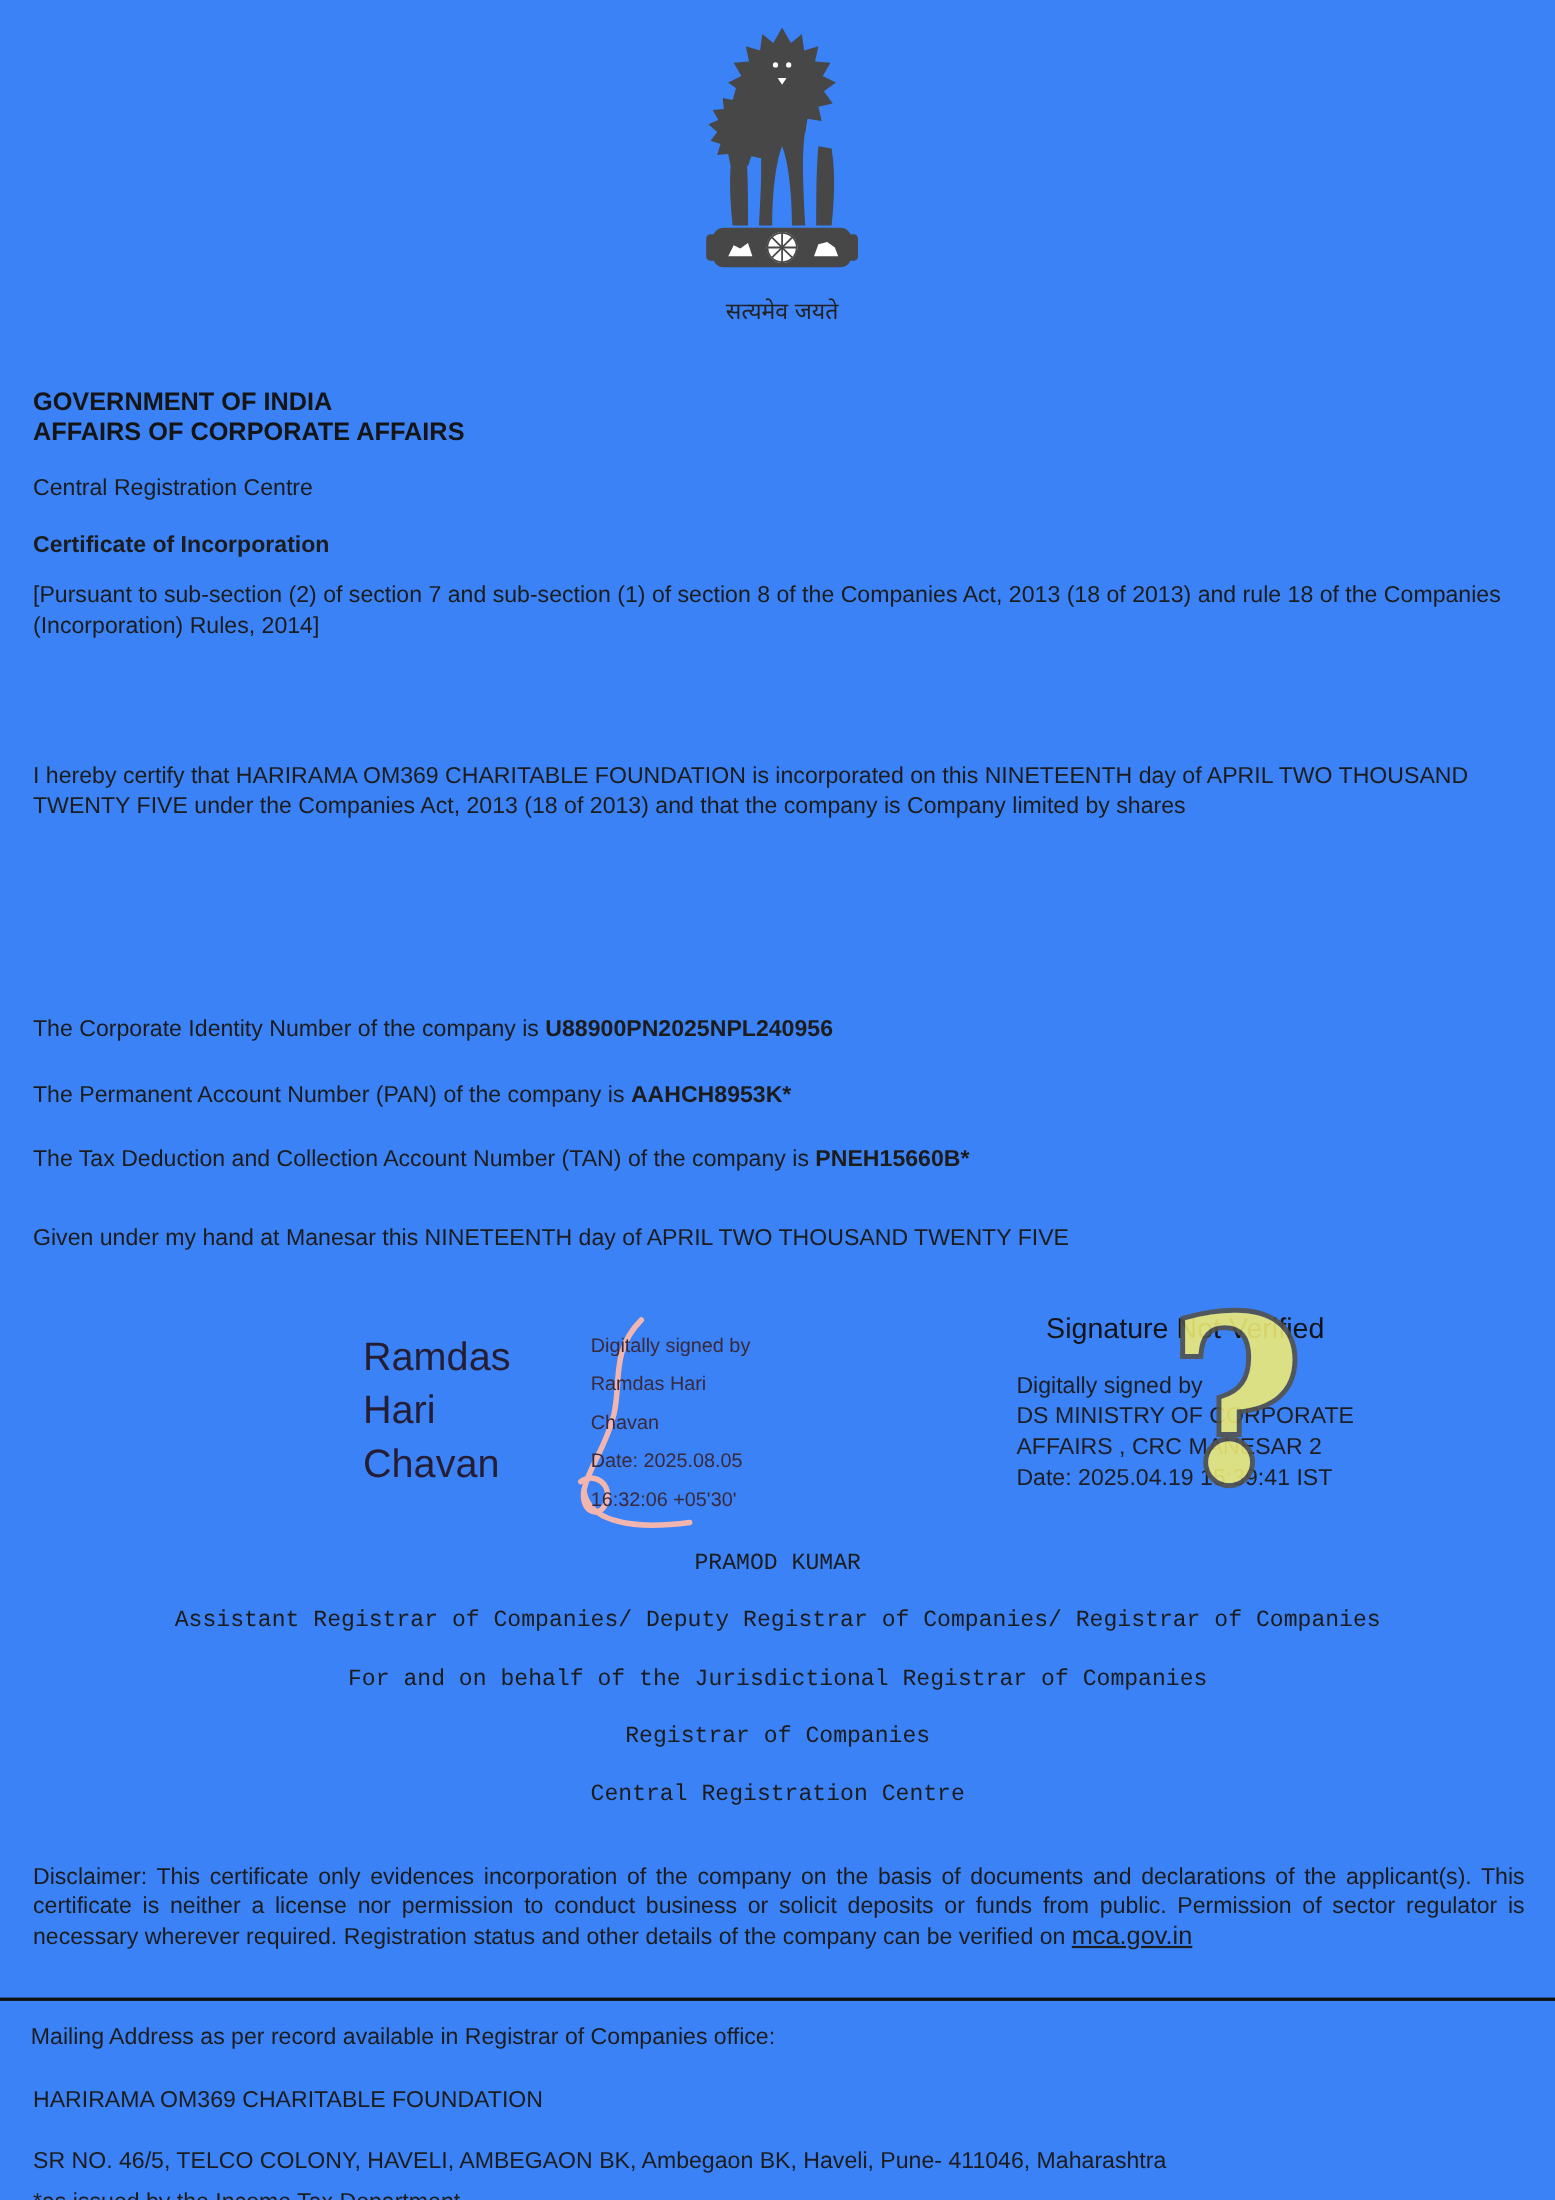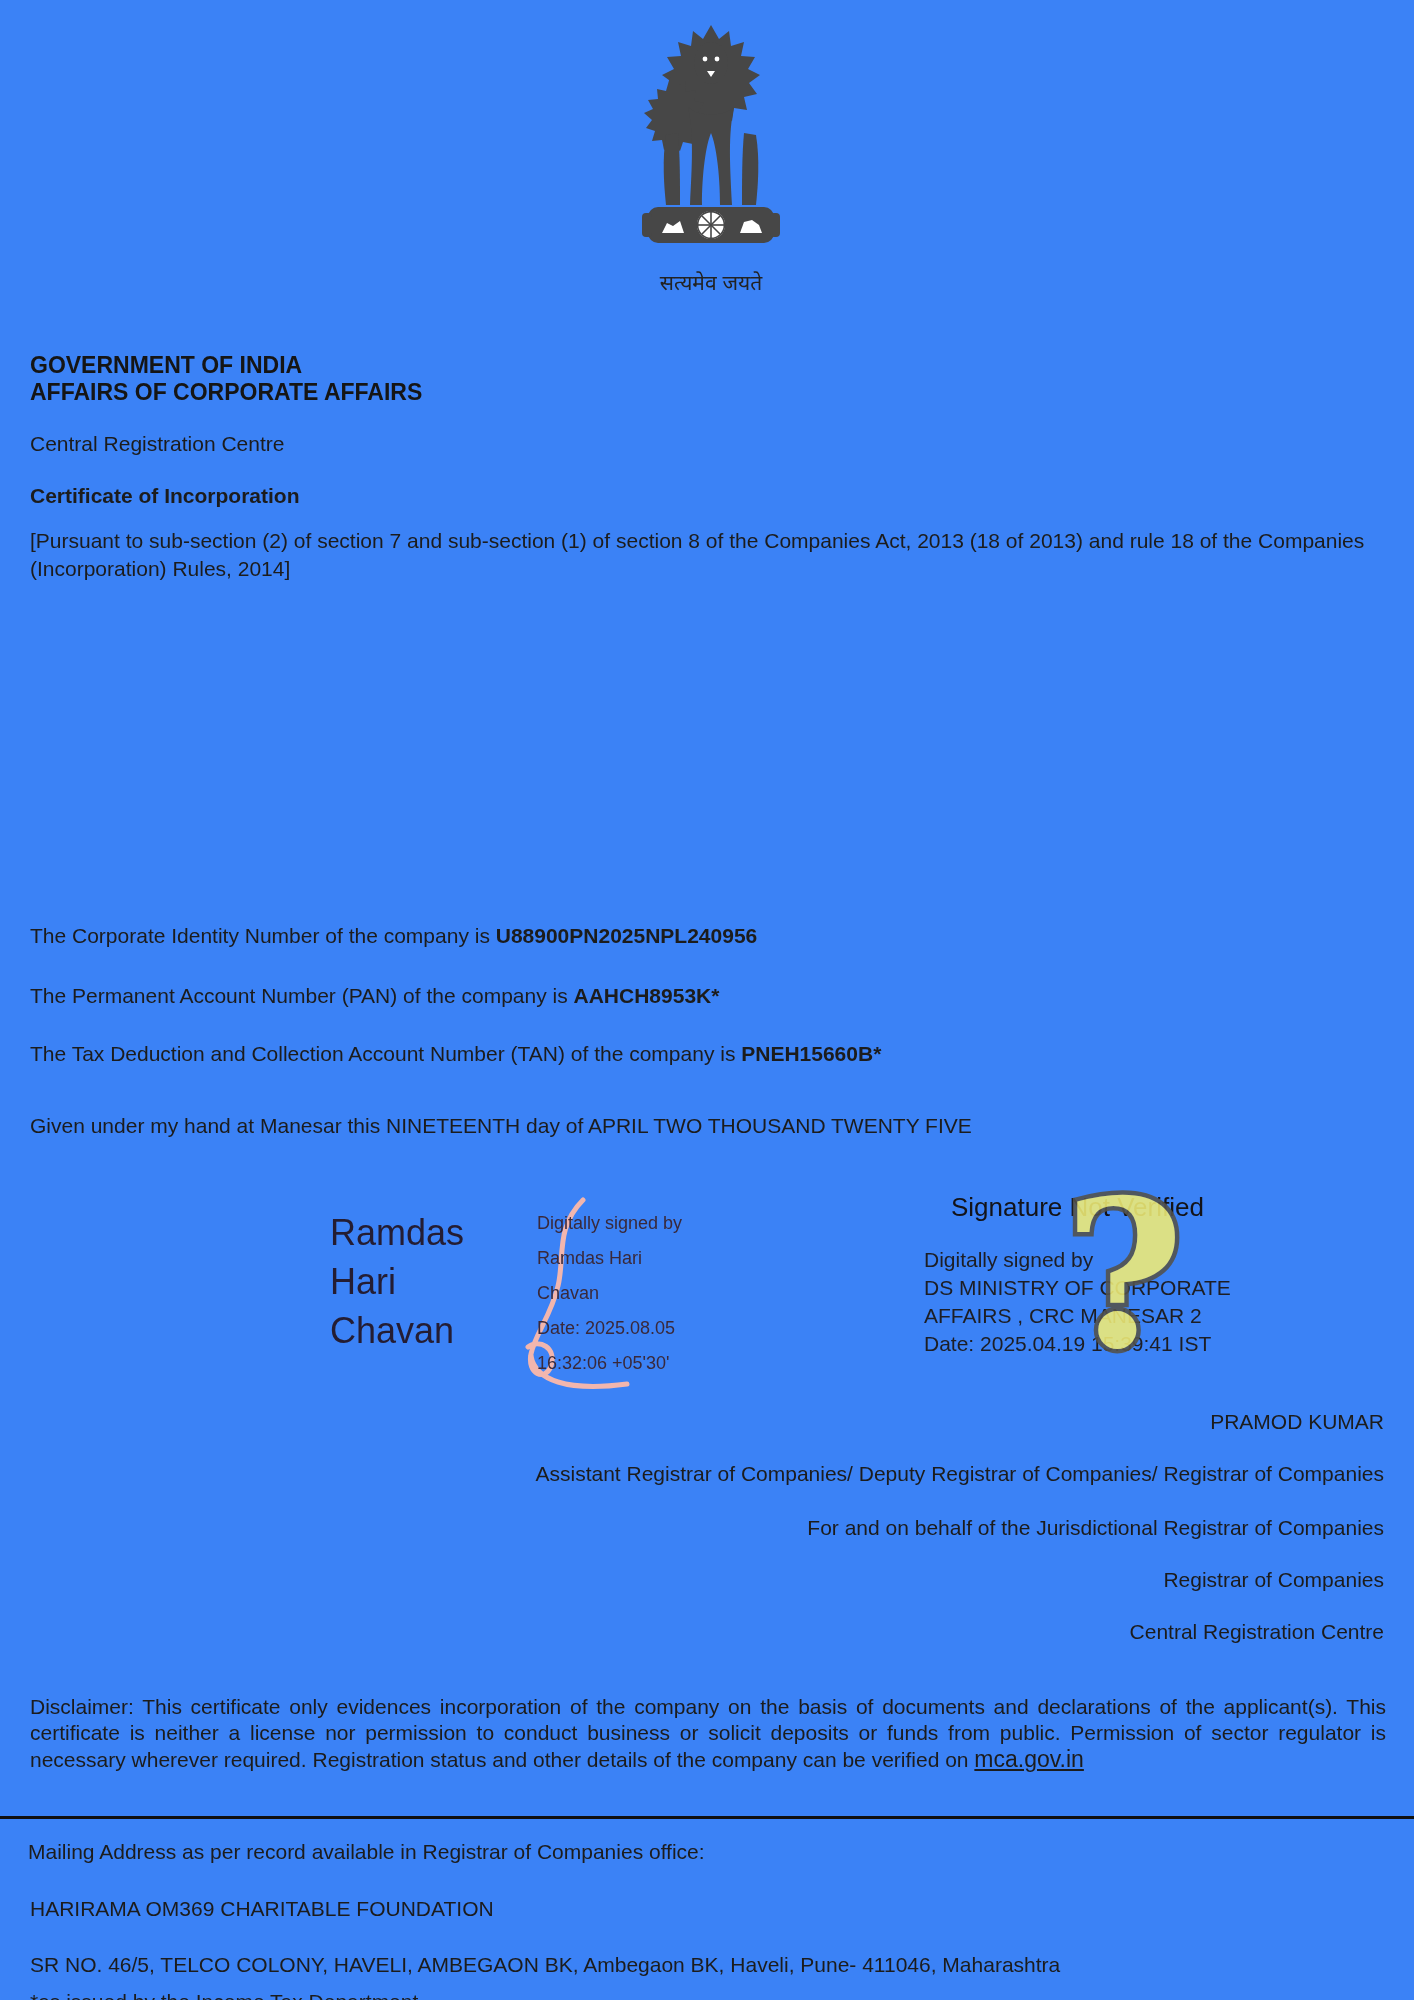--- a/index.html
+++ b/index.html
@@ -9,21 +9,21 @@
     margin:0 auto;
     background:#3b82f6;
     font-family:"Liberation Sans", sans-serif;
     color:#1c1c1c;
     overflow:hidden;
   }
   .abs{position:absolute;}
   .center{left:30px;width:1354px;text-align:left;}
   .body-text{font-size:21px;line-height:27px;}
   .bold{font-weight:bold;}
-  .right-align{left:30px;width:1354px;text-align:right;}
+  .right-align{left:30px;width:1354px;text-align:center;font-family:Liberation Mono, monospace;}
 
   
   .gov-header{top:352px;font-size:23px;font-weight:bold;line-height:27px;color:#151515;}
   .crc-line{top:432px;font-size:21px;}
   .cert-title{top:484px;font-size:21px;font-weight:bold;}
   .pursuant{top:527px;font-size:21px;line-height:28px;}
 
   
   .emblem{left:636px;top:14px;width:150px;height:252px;}
   .emblem-caption{left:586px;top:268px;width:250px;text-align:center;font-size:21px;color:#222;}
@@ -115,20 +115,21 @@
   <div class="abs emblem-caption">सत्यमेव जयते</div>
 
   <div class="abs center gov-header">
     <div>GOVERNMENT OF INDIA</div>
     <div>AFFAIRS OF CORPORATE AFFAIRS</div>
   </div>
   <div class="abs center crc-line">Central Registration Centre</div>
   <div class="abs center cert-title">Certificate of Incorporation</div>
   <div class="abs center pursuant">[Pursuant to sub-section (2) of section 7 and sub-section (1) of section 8 of the Companies Act, 2013 (18 of 2013) and rule 18 of the Companies (Incorporation) Rules, 2014]</div>
 
+  <div class="abs body-text certify">I hereby certify that HARIRAMA OM369 CHARITABLE FOUNDATION is incorporated on this  NINETEENTH day of APRIL TWO THOUSAND TWENTY FIVE under the Companies Act, 2013 (18 of 2013) and that the company is Company limited by shares</div>
 
   <div class="abs body-text idline cin">
     <span>The Corporate Identity Number of the company is </span><span class="bold">U88900PN2025NPL240956</span>
   </div>
   <div class="abs body-text idline pan">
     <span>The Permanent Account Number (PAN) of the company is </span><span class="bold">AAHCH8953K*</span>
   </div>
   <div class="abs body-text idline tan">
     <span>The Tax Deduction and Collection Account Number (TAN) of the company is </span><span class="bold">PNEH15660B*</span>
   </div>

